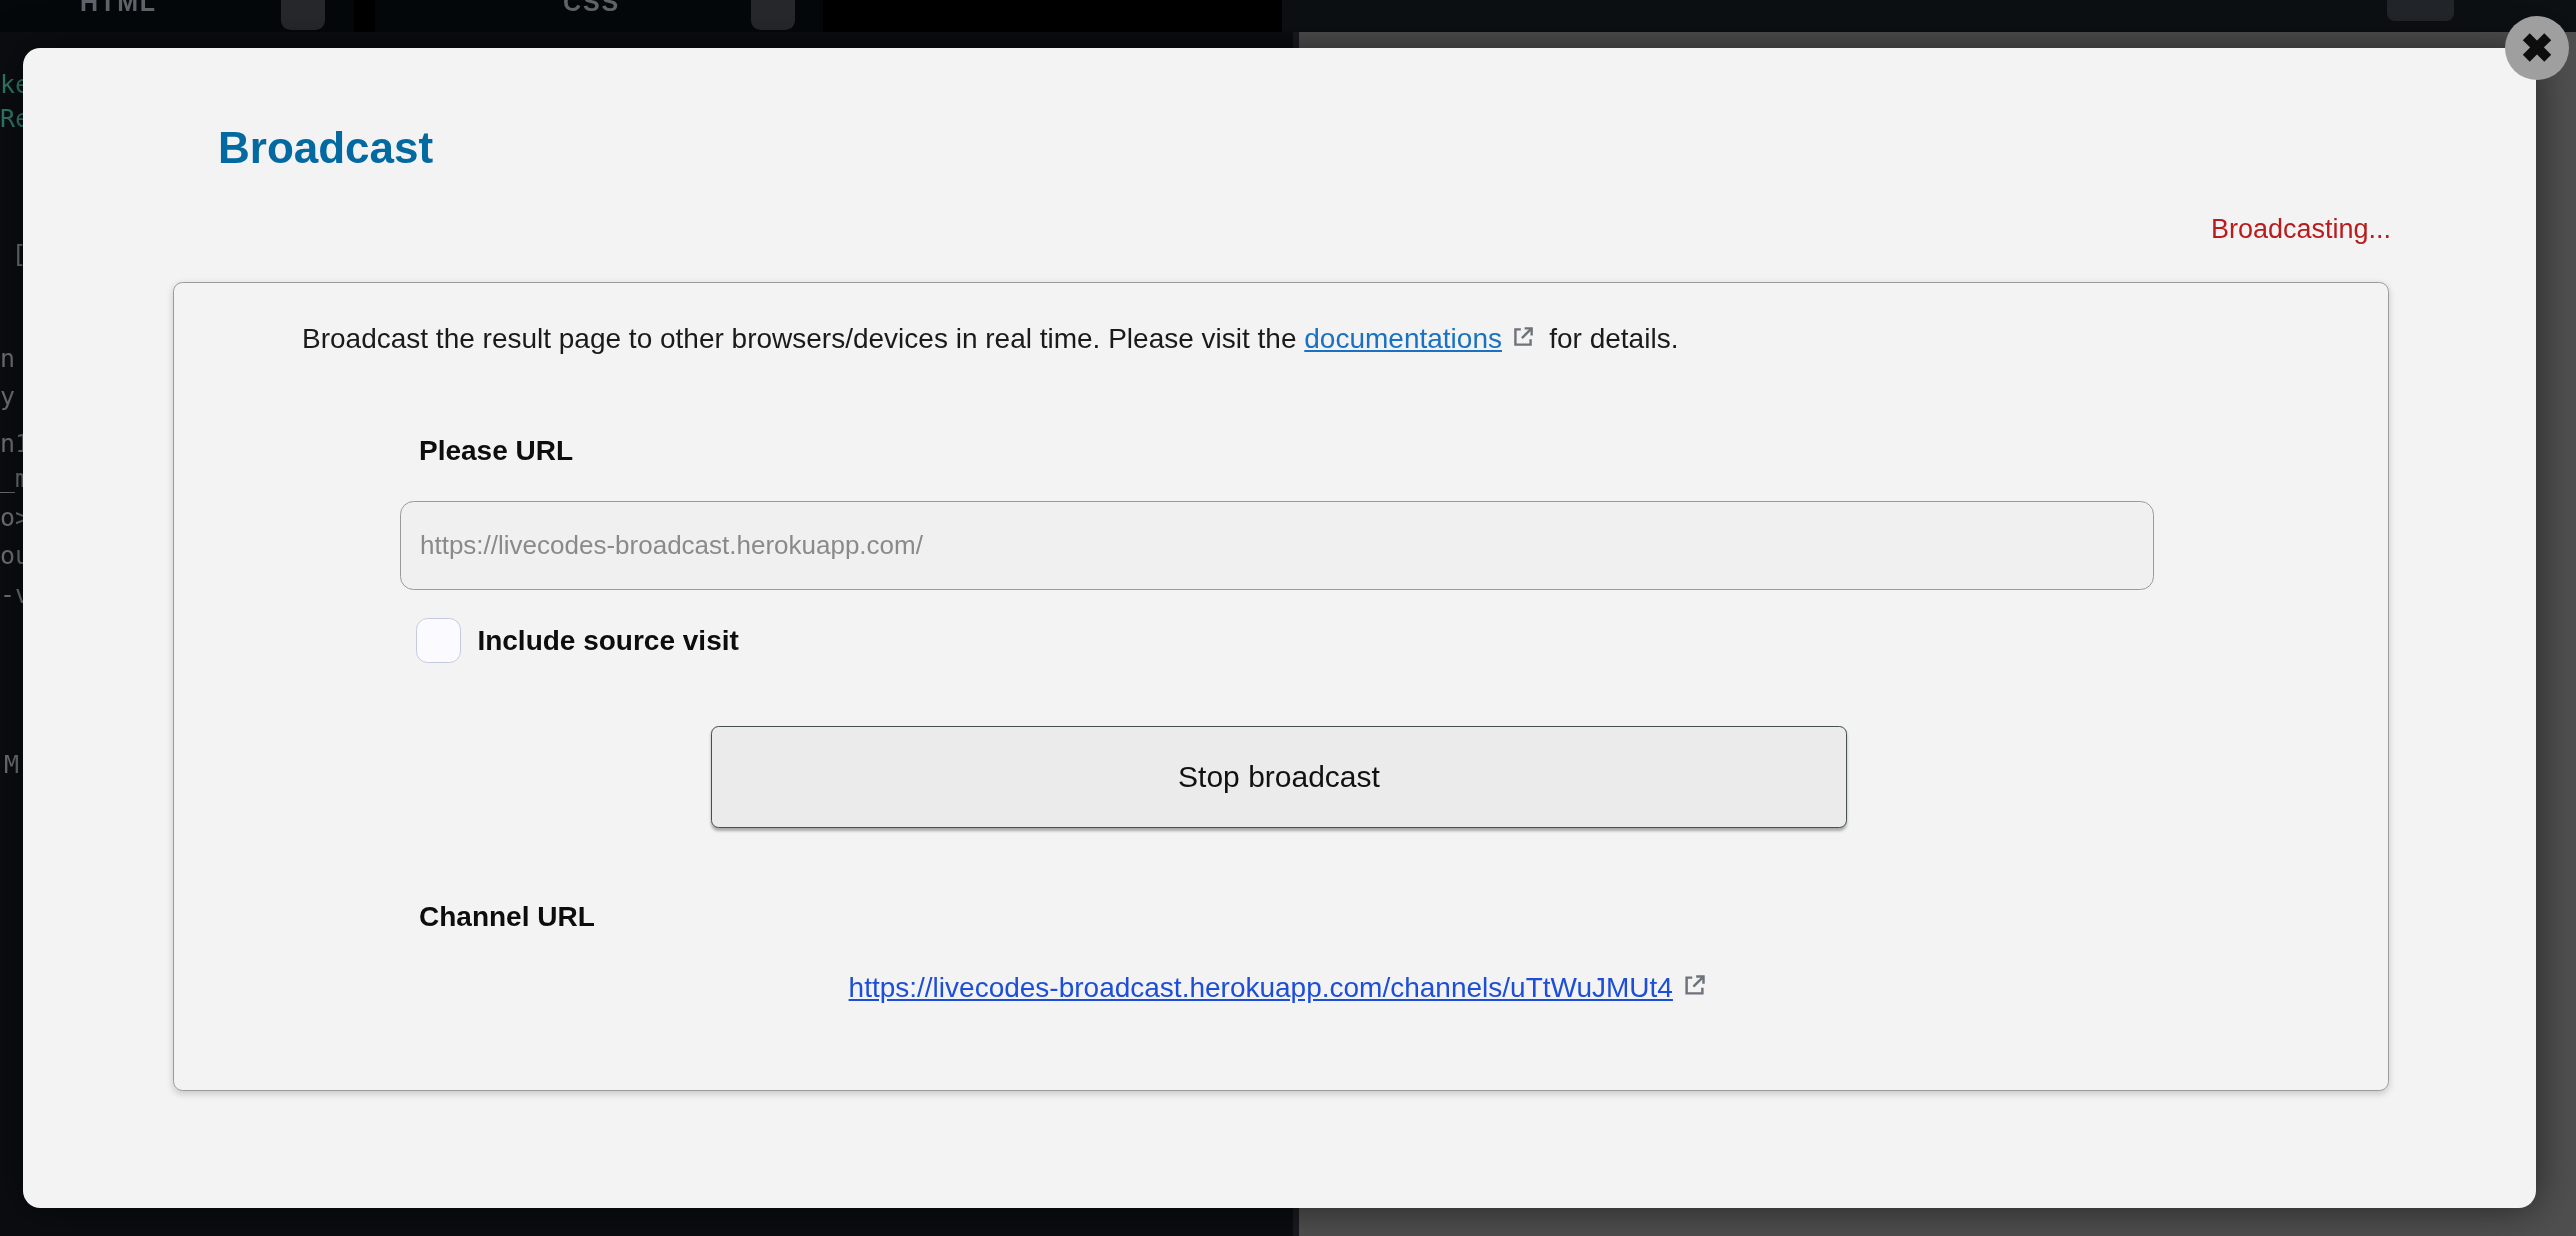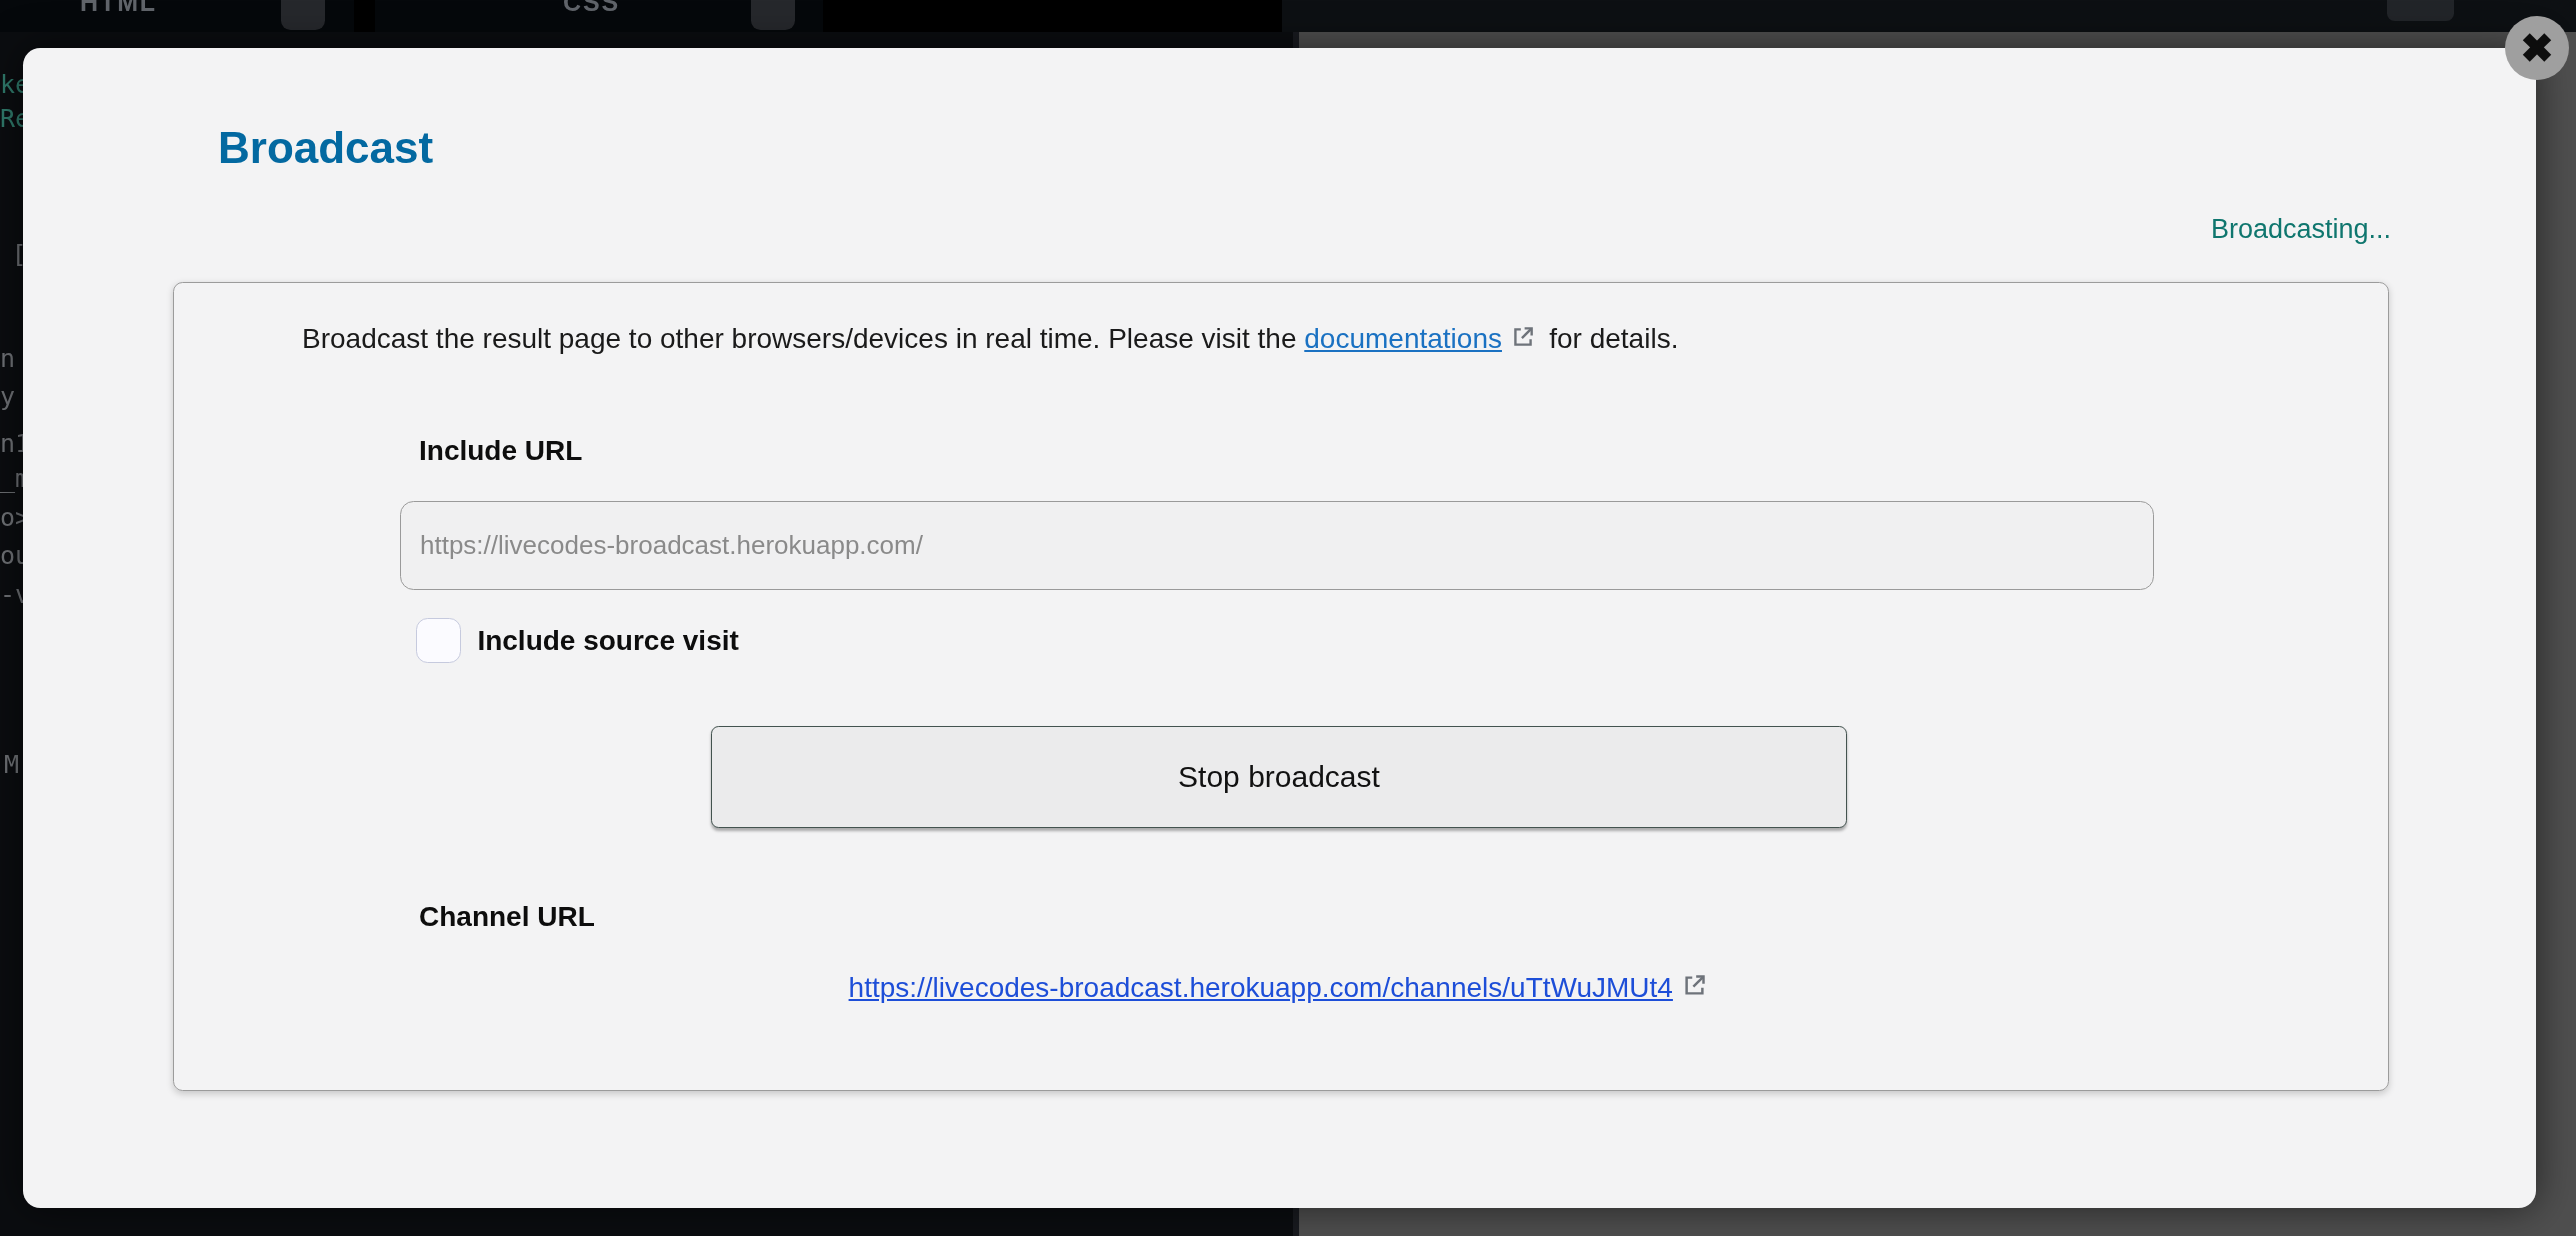--- a/index.html
+++ b/index.html
@@ -38,21 +38,21 @@
   .f4{top:350px;} .f5{top:397px;} .f6{top:432px;} .f7{top:471px;}
   .f8{top:509px;} .f9{top:548px;} .f10{top:718px; left:3.9px;}
 
   
   .modal {
     position:absolute; left:23px; top:48px; width:2513px; height:1160px;
     background:#f3f3f4; border-radius:17.3px;
     box-shadow:0 0 39px rgba(0,0,0,.55);
   }
   .modal-title { position:absolute; left:195px; top:75px; font-size:44px; font-weight:700; color:#0369a1; }
-  .modal-status { position:absolute; right:145px; top:166px; font-size:27px; color:#0f766e; }
+  .modal-status { position:absolute; right:145px; top:166px; font-size:27px; color:#b91c1c; }
 
   .form-box {
     position:absolute; left:150px; top:234px; width:2216px; height:809px;
     border:1.9px solid #9b9b9b; border-radius:9.6px;
     box-shadow:0 2.9px 7.7px rgba(0,0,0,.18);
   }
   .desc { position:absolute; left:128px; top:40px; font-size:28px; color:#1a1a1a; white-space:nowrap; }
   .desc a { color:#1a71c2; text-decoration:underline; }
   .ext-icon { display:inline-block; vertical-align:-1.9px; margin:0 5.8px 0 7.7px; }
 
@@ -134,21 +134,21 @@
     <div class="form-box">
 
       <div class="desc">
         <span>Broadcast the result page to other browsers/devices in real time. Please visit the </span><a href="#">documentations</a><span class="ext-icon"><svg width="26" height="26" viewBox="0 0 24 24" fill="none" stroke="#6e737a" stroke-width="2.2">
               <path d="M10 5H5v14h14v-5"></path>
               <path d="M13.5 4H20v6.5"></path>
               <path d="M19.5 4.5L11 13"></path>
             </svg></span><span> for details.</span>
       </div>
 
-      <div class="field-label label-server">Include URL</div>
+      <div class="field-label label-server">Please URL</div>
       <input class="server-input" type="text" value="" placeholder="https://livecodes-broadcast.herokuapp.com/" style="">
 
       <div class="checkbox-row">
         <div class="checkbox"></div>
         <span class="checkbox-label">Include source visit</span>
       </div>
 
       <button class="stop-btn">Stop broadcast</button>
 
       <div class="field-label label-channel">Channel URL</div>

